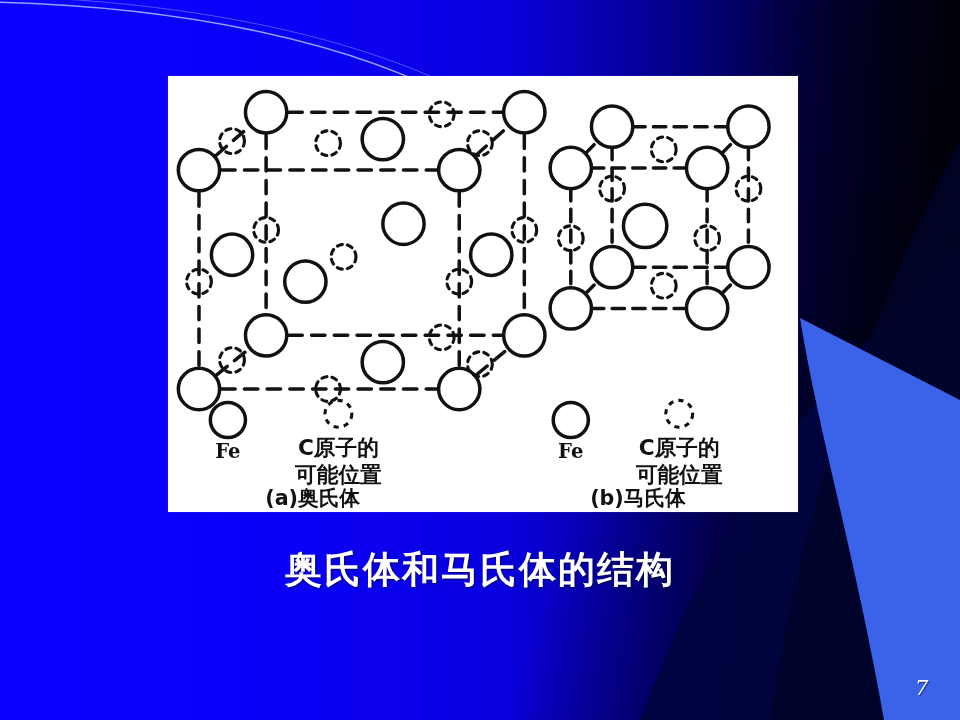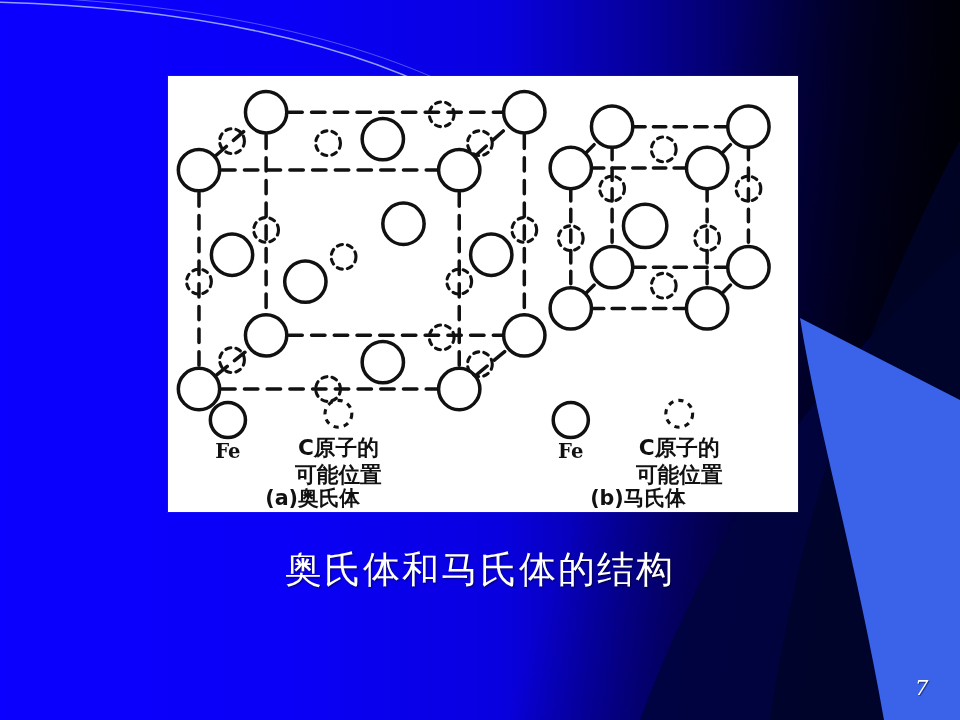--- a/index.html
+++ b/index.html
@@ -75,21 +75,21 @@
   
   .slide-title {
     position: absolute;
     left: 0;
     right: 0;
     top: 545px;
     text-align: center;
     color: #ffffff;
     font-family: "DejaVu Serif", "Liberation Serif", serif;
     font-size: 37px;
-    font-weight: 400;
+    font-weight: 700;
     letter-spacing: 2px;
     text-shadow: 1px 1px 2px rgba(0,0,0,0.55);
     white-space: nowrap;
   }
 
   
   .page-number {
     position: absolute;
     left: 915px;
     top: 676px;

